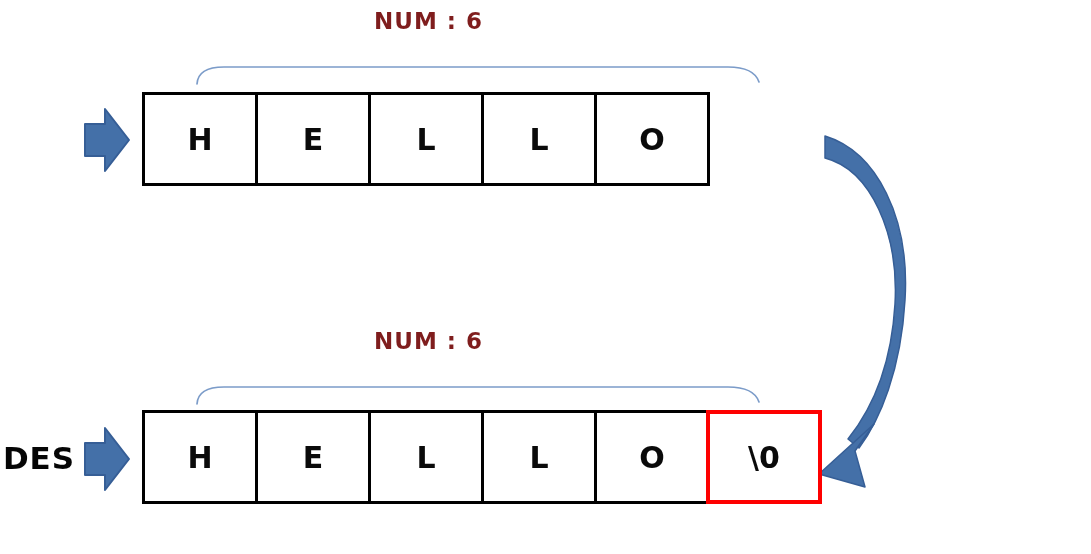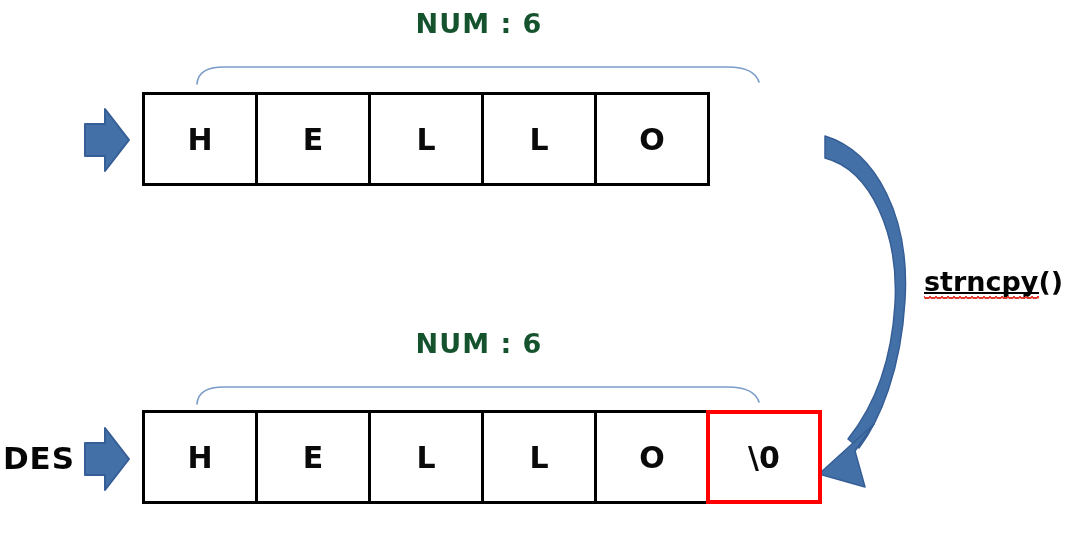--- a/index.html
+++ b/index.html
@@ -24,22 +24,22 @@
     display:flex; align-items:center; justify-content:center;
     font-size:30px; font-weight:bold; background:#fff; color:#0a0a0a;
   }
   .cell:first-child { margin-left:0; }
   .cell.highlight {
     border:4px solid #fe0000; z-index:3; margin-left:-4px;
   }
 
   
   .num-label {
-    width:210px; text-align:center; font-size:27px; font-weight:bold;
-    letter-spacing:1px; color:#14532d;
+    width:210px; text-align:left; font-size:23px; font-weight:bold;
+    letter-spacing:1px; color:#7f1d1d;
   }
 
   
   .fn-label { font-size:27px; font-weight:bold; white-space:nowrap; color:#050505; }
   .fn-name { position:relative; display:inline-block; }
   .fn-name::after {          
     content:""; position:absolute; left:0; right:-1px; bottom:3px;
     height:2px; background:#000;
   }
   .fn-name::before {         
@@ -76,23 +76,20 @@
   <svg class="abs" style="left:805px; top:130px;" width="125" height="370" viewBox="0 0 125 370">
     <path d="M 20 6
              C 72 22, 105 88, 100 170
              C 96 240, 75 290, 54 318
              L 43 309
              C 63 284, 86 242, 90 174
              C 94 104, 66 40, 20 28 Z" fill="#4470A8" stroke="#365E96" stroke-width="1.5" stroke-linejoin="round"></path>
     <polygon points="14,344 69,294 50,321 60,357" fill="#4470A8" stroke="#365E96" stroke-width="1.5" stroke-linejoin="round"></polygon>
   </svg>
 
-  <div class="abs fn-label" style="left:924px; top:266px;">
-    <span class="fn-name">strncpy</span><span>()</span>
-  </div>
 
   <div class="abs num-label" style="left:374px; top:328px;">NUM : 6</div>
 
   <svg class="abs" style="left:190px; top:376px;" width="580" height="34" viewBox="0 0 580 34">
     <path d="M 7 28 Q 8 11 34 11 L 538 11 Q 564 11 569 26" fill="none" stroke="#7C9CC9" stroke-width="1.7" stroke-linecap="round"></path>
   </svg>
 
   <div class="abs side-label" style="left:2px; top:439px;">DES</div>
 
   <svg class="abs" style="left:84px; top:426px;" width="48" height="68" viewBox="0 0 48 68">

